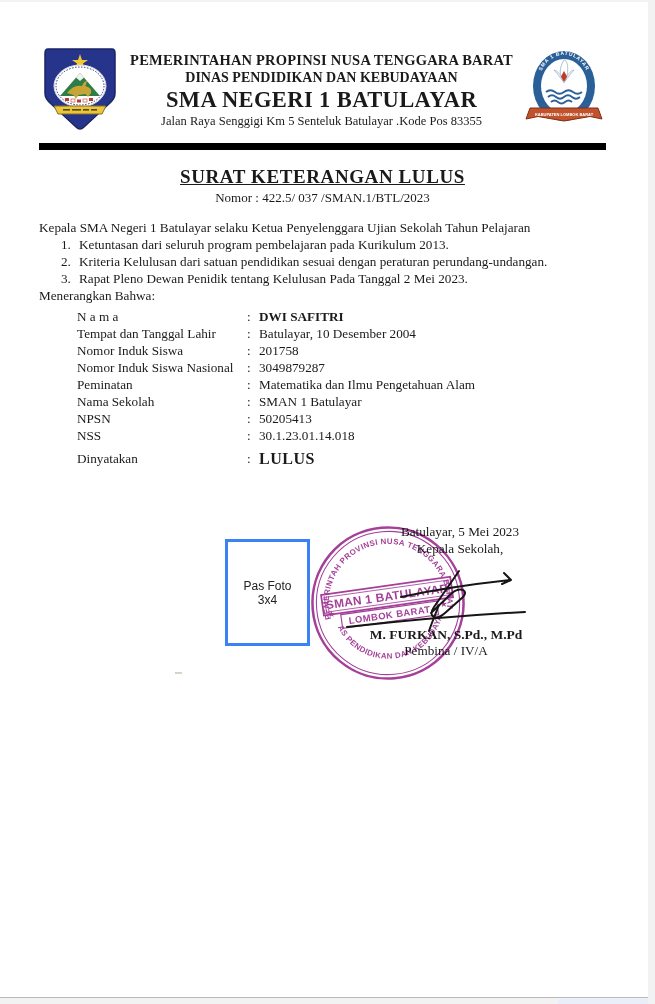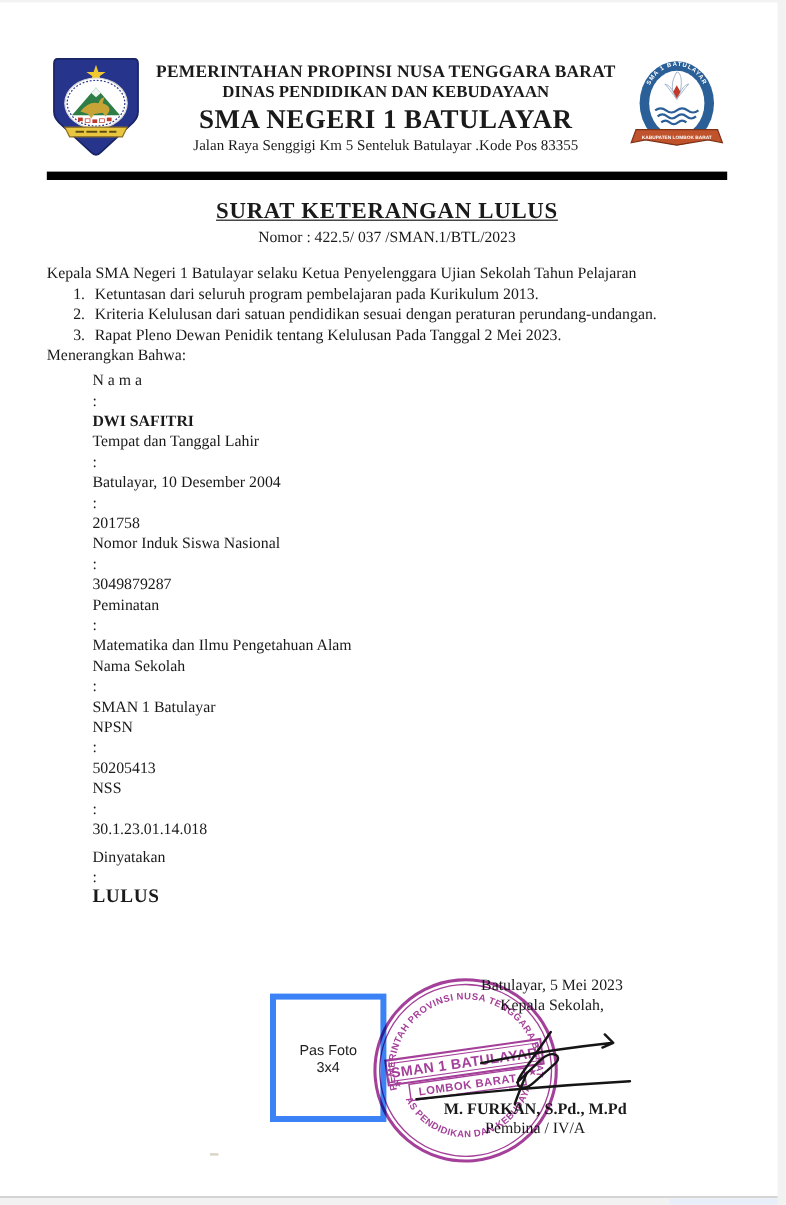--- a/index.html
+++ b/index.html
@@ -25,32 +25,32 @@
   .doc-number { font-size:13px; margin-top:2px; }
 
   
   .body-text { margin-top:13px; font-size:13.2px; line-height:17px; }
   .intro div { white-space:nowrap; }
   .li { display:flex; }
   .li .num { width:18px; margin-left:22px; flex:0 0 auto; }
 
   
   .fields { margin-top:4px; font-size:13.2px; line-height:17px; }
-  .frow { display:flex; margin-left:38px;flex-direction:column; }
+  .frow { display:flex; margin-left:38px; }
   .f-label { width:170px; flex:0 0 auto; }
   .f-colon { width:12px; flex:0 0 auto; }
   .f-value {}
   .frow.bold-val .f-value { font-weight:bold; }
   .frow.result { margin-top:6px; }
   .frow.result .f-value { font-weight:bold; font-size:16px; letter-spacing:0.5px; }
 
   
   .sign-area { position:relative; height:240px; margin-top:2px; }
-  .photo-box { position:absolute; left:186px; top:70px; width:97px; height:107px;
-    border:5px solid #3b82f6; display:flex; flex-direction:column; align-items:center; justify-content:center;
+  .photo-box { position:absolute; left:186px; top:70px; width:85px; height:107px;
+    border:3px solid #3b82f6; display:flex; flex-direction:column; align-items:center; justify-content:center;
     font-family:"Liberation Sans", sans-serif; font-size:12px; color:#222; z-index:1; }
   .date-block { position:absolute; left:316px; top:55px; width:210px; text-align:center;
     font-size:13.2px; line-height:16.5px; z-index:1; }
   .name-block { position:absolute; left:277px; top:158px; width:260px; text-align:center;
     font-size:13.2px; line-height:15.5px; z-index:1; }
   .sig-name { font-weight:bold; font-size:13.5px; }
   .stamp-wrap { position:absolute; left:270px; top:55px; width:158px; height:158px; z-index:2;
     mix-blend-mode:multiply; opacity:0.92; transform:rotate(-5deg); }
   .sig-wrap { position:absolute; left:300px; top:98px; width:195px; height:85px; z-index:3; }
   .smudge { position:absolute; left:136px; top:203px; width:7px; height:2px; background:#d9d2c6; z-index:0; }
@@ -148,20 +148,21 @@
         <span class="f-label">N a m a</span>
         <span class="f-colon">:</span>
         <span class="f-value">DWI SAFITRI</span>
       </div>
       <div class="frow">
         <span class="f-label">Tempat dan Tanggal Lahir</span>
         <span class="f-colon">:</span>
         <span class="f-value">Batulayar, 10 Desember 2004</span>
       </div>
       <div class="frow">
+        <span class="f-label">Nomor Induk Siswa</span>
         <span class="f-colon">:</span>
         <span class="f-value">201758</span>
       </div>
       <div class="frow">
         <span class="f-label">Nomor Induk Siswa Nasional</span>
         <span class="f-colon">:</span>
         <span class="f-value">3049879287</span>
       </div>
       <div class="frow">
         <span class="f-label">Peminatan</span>

